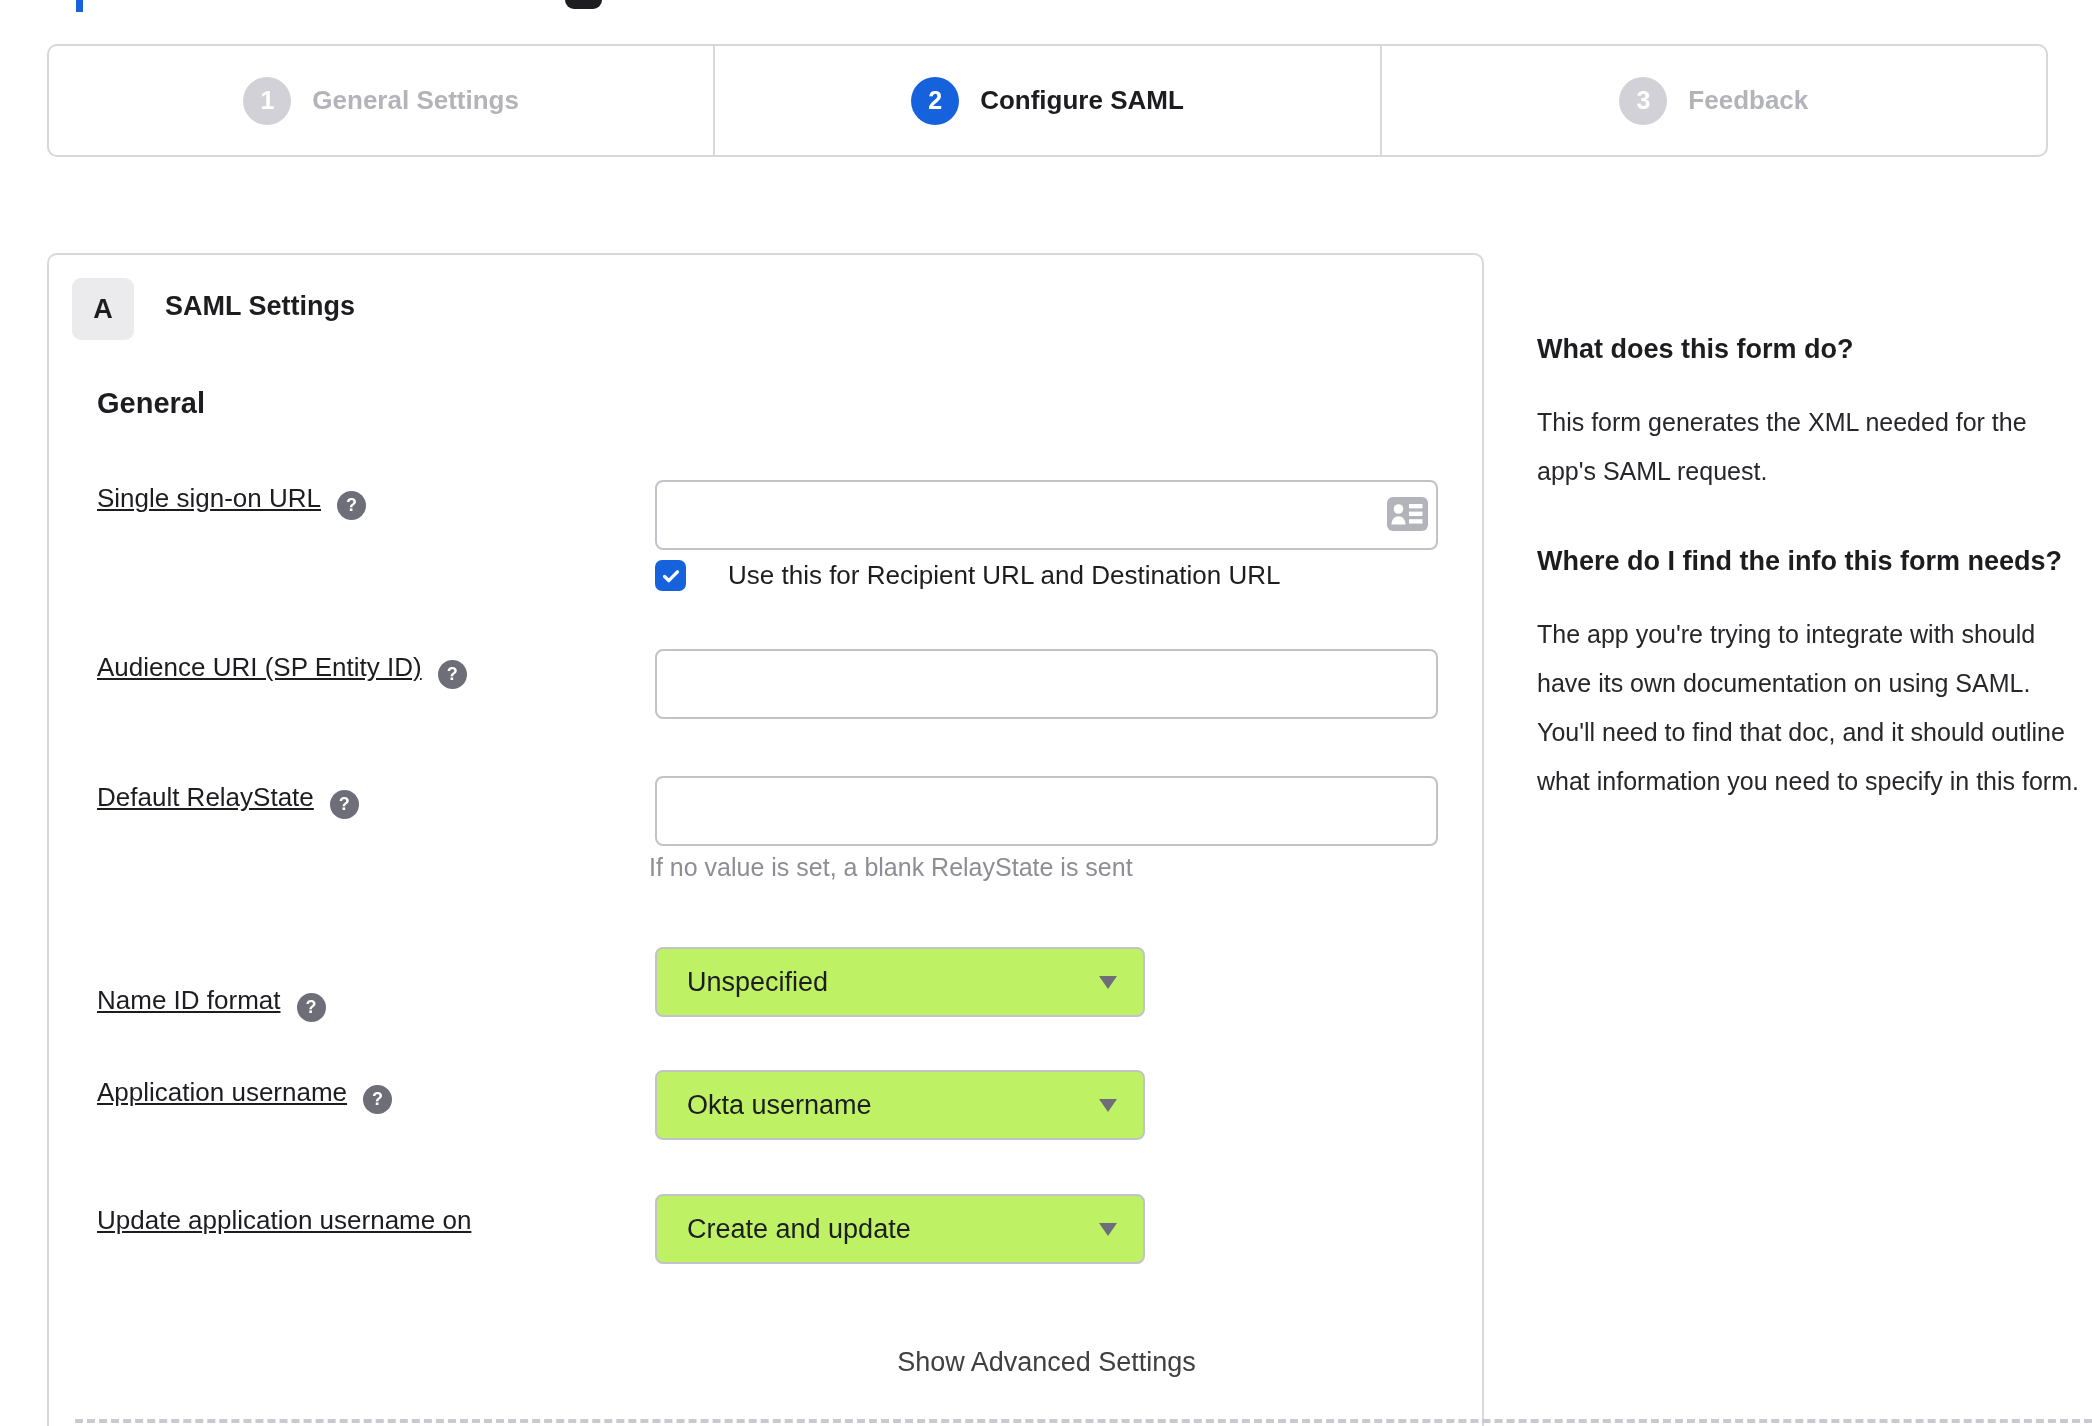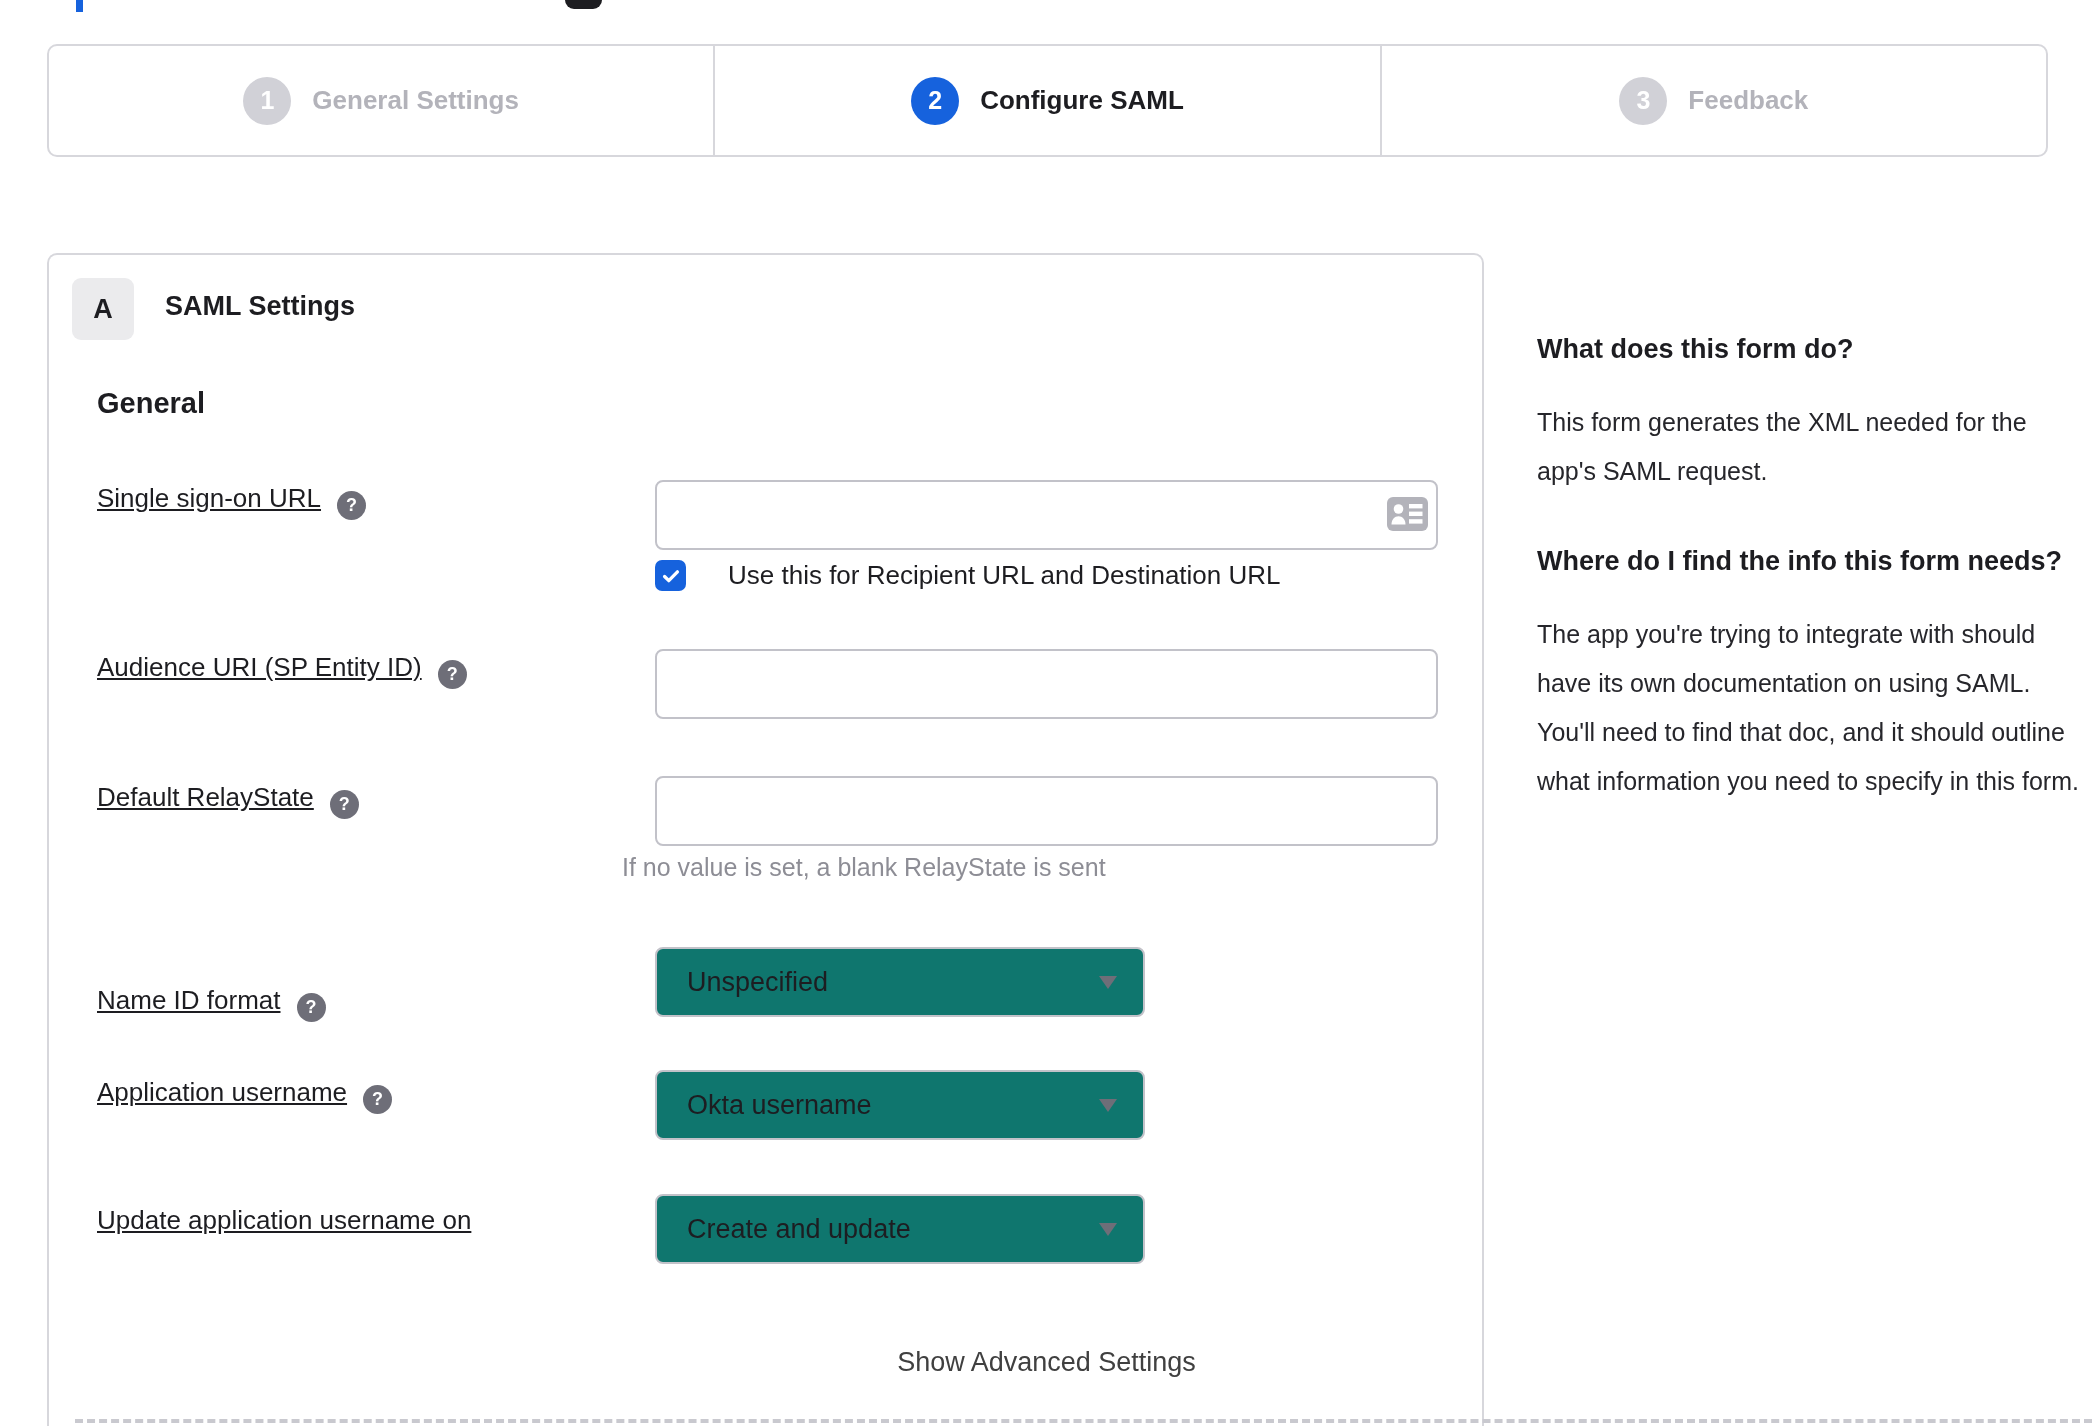--- a/index.html
+++ b/index.html
@@ -57,25 +57,25 @@
   }
   .vcard-icon { position:absolute; cursor:default; }
 
   .checkbox-row { position:absolute; left:606px; top:305px; display:flex; align-items:center; gap:42px; }
   .checkbox {
     width:31px; height:31px; background:#1662dd; border-radius:7px;
     display:flex; align-items:center; justify-content:center; cursor:pointer;
   }
   .checkbox-label { font-size:26px; color:#1d1d21; cursor:pointer; }
 
-  .hint { position:absolute; left:573px; font-size:25px; color:#8d8d95; }
+  .hint { position:absolute; left:600px; font-size:25px; color:#8d8d95; }
 
   .select {
     position:absolute; left:606px; width:490px; height:70px;
-    border:2px solid #c2c2c9; border-radius:8px; background:#0f766e; cursor:pointer;
+    border:2px solid #c2c2c9; border-radius:8px; background:#bef264; cursor:pointer;
     display:flex; align-items:center; padding-left:30px; font-size:27px; color:#1d1d21;
   }
   .select .caret {
     position:absolute; right:26px; top:50%; margin-top:-6px;
     width:0; height:0; border-left:9px solid transparent; border-right:9px solid transparent;
     border-top:13px solid #6e6e78;
   }
 
   .advanced-link {
     position:absolute; left:606px; top:1092px; width:783px; text-align:center;

